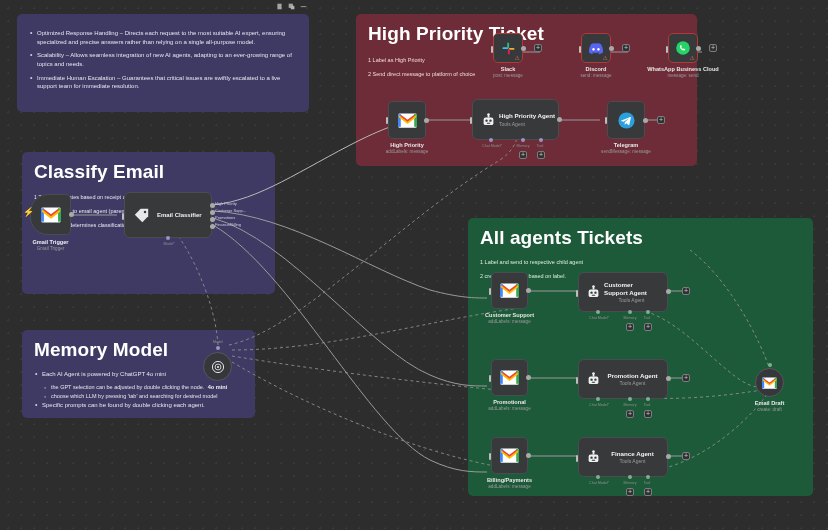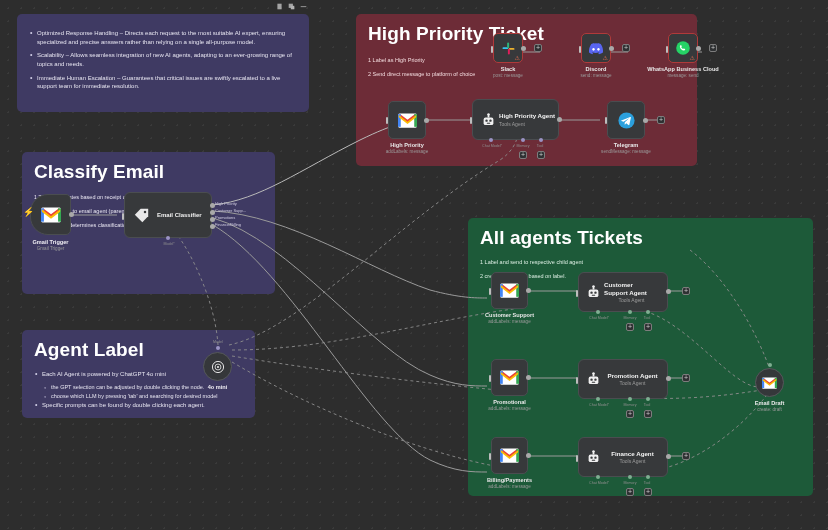--- a/index.html
+++ b/index.html
@@ -116,21 +116,21 @@
   <div class="note note-purple" style="left:22px; top:120px; width:253px; height:142px; padding:9px 11px 8px 12px;margin-top:32px;">
     <h2>Classify Email</h2>
     <div class="steps" style="margin-top:10px">
       <p>1 Trigger activates based on receipt of email.</p>
       <p>2 Send content to email agent (parent).</p>
       <p>3 Email agent determines classification and sends to respective path.</p>
     </div>
   </div>
 
   <div class="note note-purple" style="left:22px; top:330px; width:233px; height:88px; padding:9px 11px 8px 12px;">
-    <h2>Agent Label</h2>
+    <h2>Memory Model</h2>
     <ul style="margin-top:9px">
       <li>Each AI Agent is powered by ChatGPT 4o mini</li>
       <li class="sub">the GPT selection can be adjusted by double clicking the node.</li>
       <li class="sub">choose which LLM by pressing 'tab' and searching for desired model</li>
       <li>Specific prompts can be found by double clicking each agent.</li>
     </ul>
   </div>
 
   <div class="note note-red" style="left:356px; top:14px; width:341px; height:152px; padding:9px 11px 8px 12px;">
     <h2>High Priority Ticket</h2>

